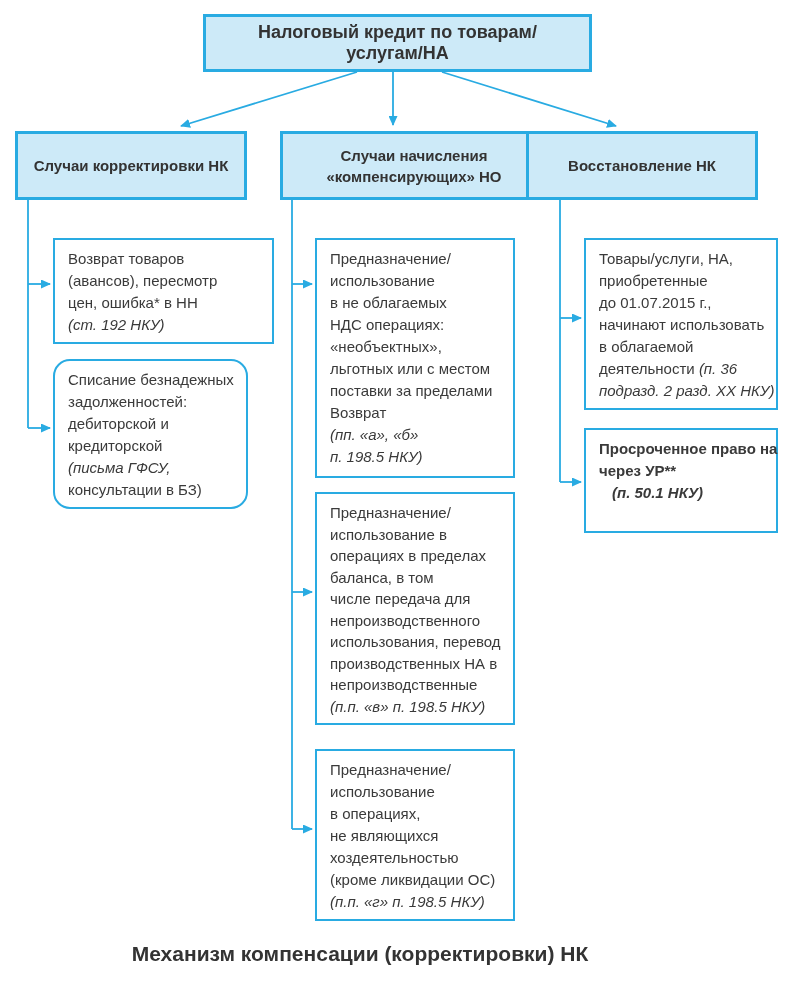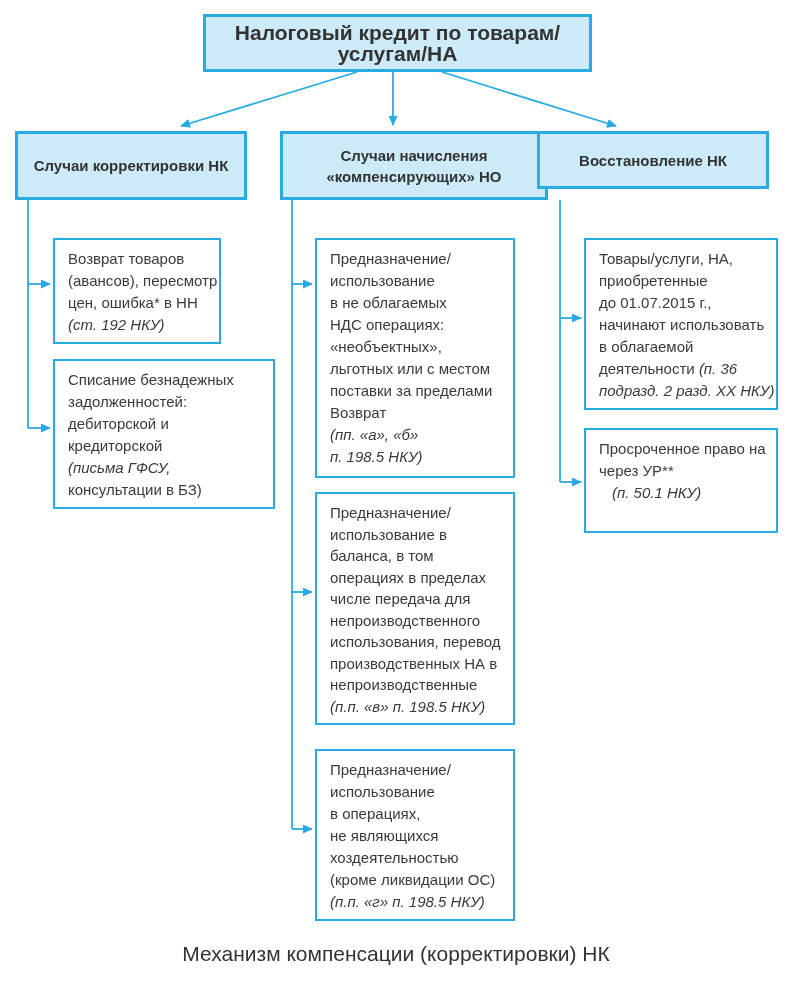--- a/index.html
+++ b/index.html
@@ -11,27 +11,27 @@
   .box{
     position:absolute;box-sizing:border-box;background:#ffffff;
     border:2px solid #29abe2;font-size:15px;line-height:22px;
     padding:8px 6px 6px 13px;
   }
   .box.filled{
     background:#cdeaf8;border-width:3px;font-weight:bold;
     display:flex;align-items:center;justify-content:center;
     text-align:center;padding:4px 14px;line-height:21px;color:#333333;
   }
-  .box.root-box{font-size:21px;text-align:center;}
+  .box.root-box{font-size:18px;text-align:center;}
   .ln{white-space:nowrap;}
   .italic{font-style:italic;}
   .indent{padding-left:5px;margin-left:8px;}
   .caption{
     position:absolute;left:0;top:942px;width:720px;text-align:center;
-    font-size:21px;color:#333333;font-weight:normal;margin-left:36px;
+    font-size:21px;color:#333333;font-weight:bold;
   }
 </style>
 </head>
 <body>
 
 <div class="stage">
 
   <svg class="connectors" viewBox="0 0 800 987" xmlns="http://www.w3.org/2000/svg">
     <defs>
       <marker id="arr" markerUnits="userSpaceOnUse" markerWidth="11" markerHeight="9" refX="9" refY="4.5" orient="auto">
@@ -62,31 +62,31 @@
   <div class="box filled root-box" style="left:203px;top:14px;width:389px;height:58px;">
     <span>Налоговый кредит по товарам/услугам/НА</span>
   </div>
 
   <div class="box filled" style="left:15px;top:131px;width:232px;height:69px;justify-content:center;">
     <span>Случаи корректировки НК</span>
   </div>
   <div class="box filled" style="left:280px;top:131px;width:268px;height:69px;">
     <span>Случаи начисления «компенсирующих» НО</span>
   </div>
-  <div class="box filled" style="left:537px;top:131px;width:232px;height:58px;">
+  <div class="box filled" style="left:526px;top:131px;width:232px;height:69px;">
     <span>Восстановление НК</span>
   </div>
 
-  <div class="box" style="left:53px;top:238px;width:168px;min-height:94px;">
+  <div class="box" style="left:53px;top:238px;width:221px;min-height:94px;">
     <div class="ln">Возврат товаров</div>
     <div class="ln">(авансов), пересмотр</div>
     <div class="ln">цен, ошибка* в НН</div>
     <div class="ln italic">(ст. 192 НКУ)</div>
   </div>
-  <div class="box" style="left:53px;top:359px;width:222px;min-height:138px;">
+  <div class="box" style="left:53px;top:359px;width:195px;min-height:138px;border-radius:17px;">
     <div class="ln">Списание безнадежных</div>
     <div class="ln">задолженностей:</div>
     <div class="ln">дебиторской и</div>
     <div class="ln">кредиторской</div>
     <div class="ln italic">(письма ГФСУ,</div>
     <div class="ln">консультации в БЗ)</div>
   </div>
 
   <div class="box" style="left:315px;top:238px;width:200px;min-height:240px;">
     <div class="ln">Предназначение/</div>
@@ -96,22 +96,22 @@
     <div class="ln">«необъектных»,</div>
     <div class="ln">льготных или с местом</div>
     <div class="ln">поставки за пределами</div>
     <div class="ln">Возврат</div>
     <div class="ln italic">(пп. «а», «б»</div>
     <div class="ln italic">п. 198.5 НКУ)</div>
   </div>
   <div class="box" style="left:315px;top:492px;width:200px;min-height:228px;line-height:21.5px;">
     <div class="ln">Предназначение/</div>
     <div class="ln">использование в</div>
+    <div class="ln">операциях в пределах</div>
     <div class="ln">баланса, в том</div>
-    <div class="ln">операциях в пределах</div>
     <div class="ln">числе передача для</div>
     <div class="ln">непроизводственного</div>
     <div class="ln">использования, перевод</div>
     <div class="ln">производственных НА в</div>
     <div class="ln">непроизводственные</div>
     <div class="ln italic">(п.п. «в» п. 198.5 НКУ)</div>
   </div>
   <div class="box" style="left:315px;top:749px;width:200px;min-height:160px;">
     <div class="ln">Предназначение/</div>
     <div class="ln">использование</div>
@@ -124,21 +124,21 @@
 
   <div class="box" style="left:584px;top:238px;width:194px;min-height:164px;">
     <div class="ln">Товары/услуги, НА,</div>
     <div class="ln">приобретенные</div>
     <div class="ln">до 01.07.2015 г.,</div>
     <div class="ln">начинают использовать</div>
     <div class="ln">в облагаемой</div>
     <div class="ln"><span>деятельности </span><span class="italic">(п. 36</span></div>
     <div class="ln italic">подразд. 2 разд. XX НКУ)</div>
   </div>
-  <div class="box" style="left:584px;top:428px;width:194px;min-height:105px;">
+  <div class="box" style="left:584px;top:428px;width:194px;min-height:105px;font-weight:bold;">
     <div class="ln">Просроченное право на</div>
     <div class="ln">через УР**</div>
     <div class="ln italic indent">(п. 50.1 НКУ)</div>
   </div>
 
   <div class="caption">Механизм компенсации (корректировки) НК</div>
 
 </div>
 
 </body></html>

